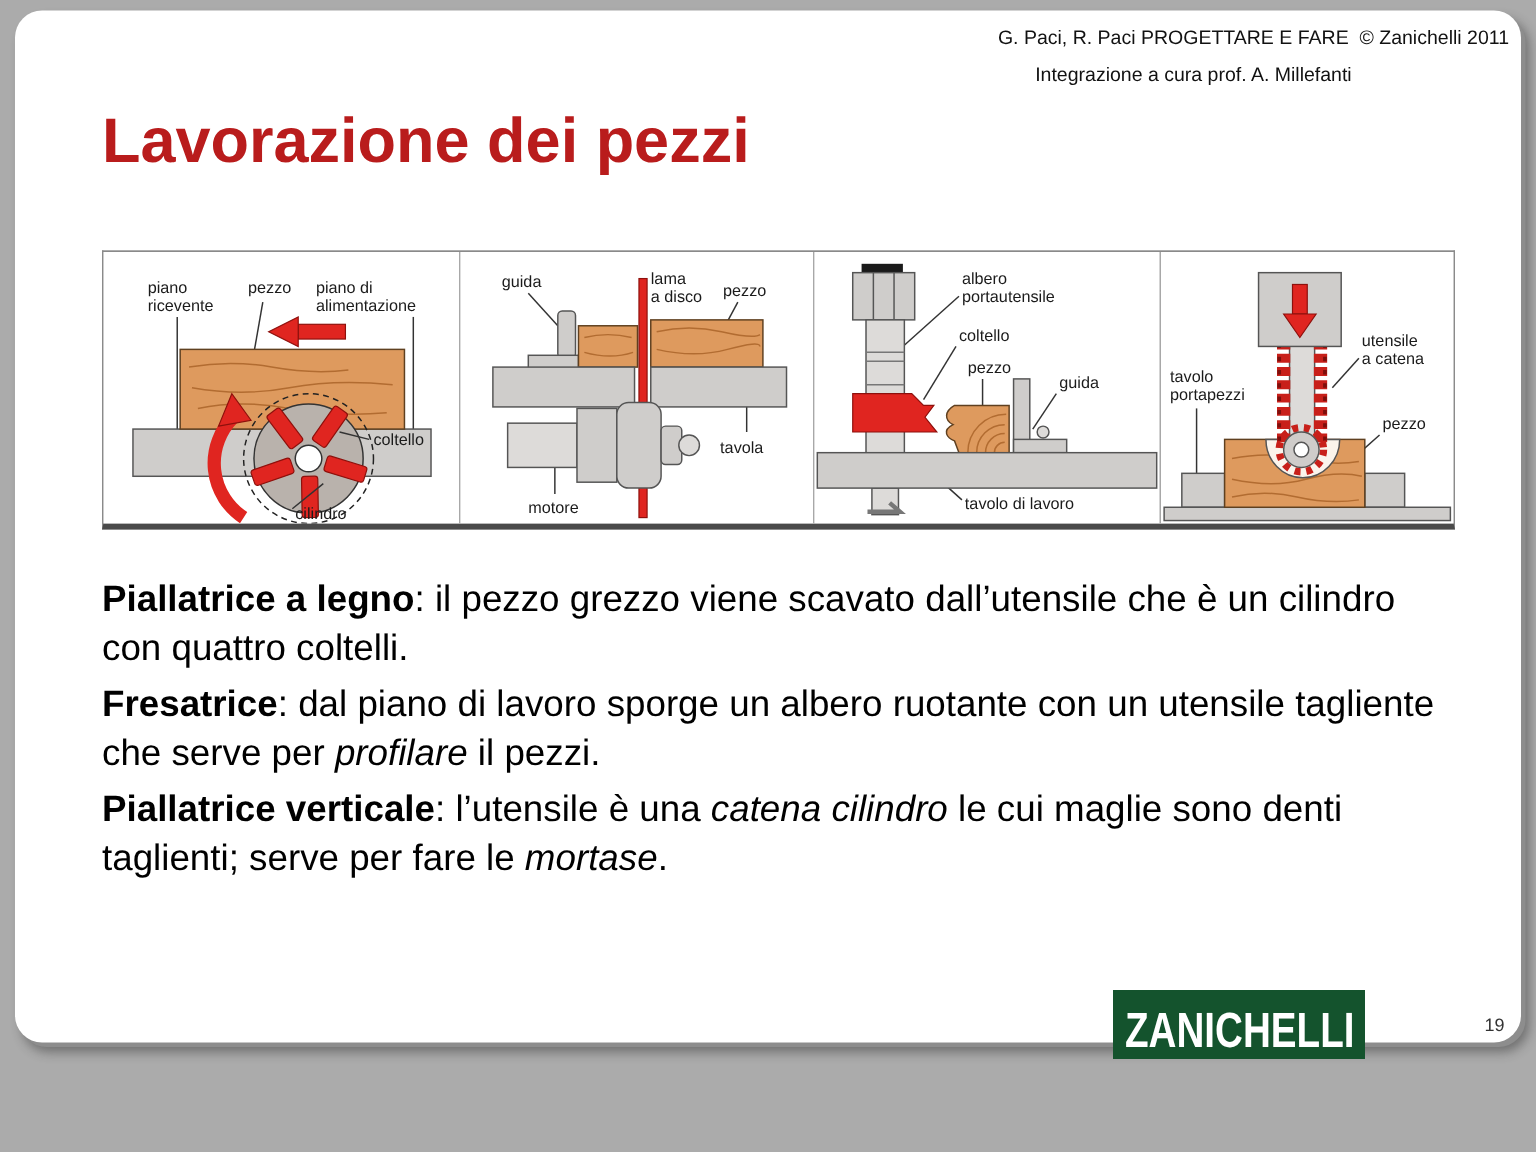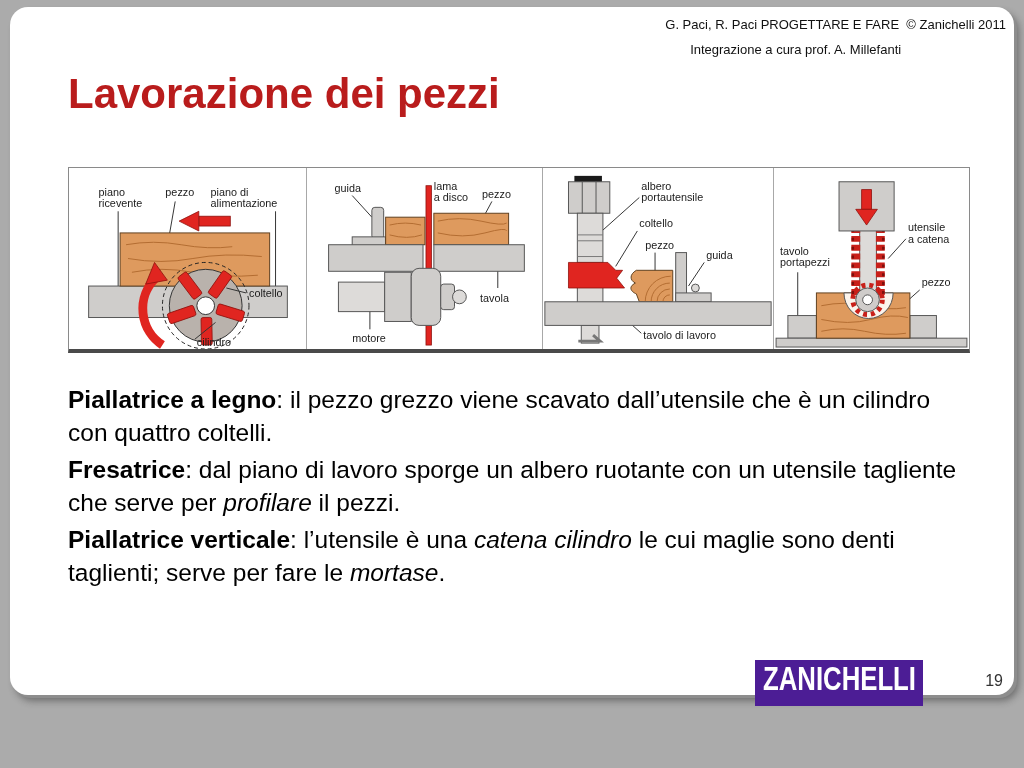--- a/index.html
+++ b/index.html
@@ -42,27 +42,27 @@
   .red   { fill:#e02520; stroke:#8e100c; stroke-width:0.8; }
   .dash  { stroke:#222; stroke-width:1; fill:none; stroke-dasharray:4 3; }
 
   .bodytext { position:absolute; left:58px; top:376px; width:902px; color:#000; }
   .bodytext p { margin:0 0 4px 0; font-size:24.5px; line-height:33px; }
   .bodytext b { font-weight:700; }
   .bodytext i { }
 
   .logo {
     position:absolute; left:732px; top:653px; width:168px; height:46px;
-    background:#4c1d95; display:flex; align-items:flex-start;margin-left:13px;
+    background:#14532d; display:flex; align-items:flex-end;
   }
   .logo span {
     color:#fff; font-weight:700; font-size:33px; letter-spacing:0;
     transform:scaleX(.78); transform-origin:left center; margin-left:8px; white-space:nowrap;
   }
-  .pagenum { position:absolute; right:11px; bottom:5px; font-size:16px; color:#333; }
+  .pagenum { position:absolute; right:11px; bottom:5px; font-size:12px; color:#333; }
 </style>
 </head>
 <body>
 
 <div class="slide">
 
   <div class="hdr">
     <div class="l1">G. Paci, R. Paci PROGETTARE E FARE &nbsp;© Zanichelli 2011</div>
     <div class="l2">Integrazione a cura prof. A. Millefanti</div>
   </div>

